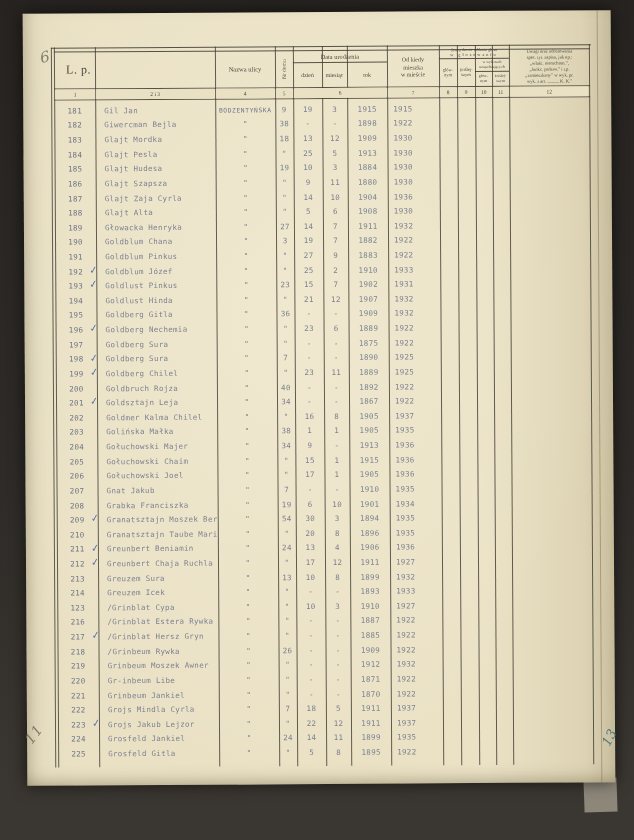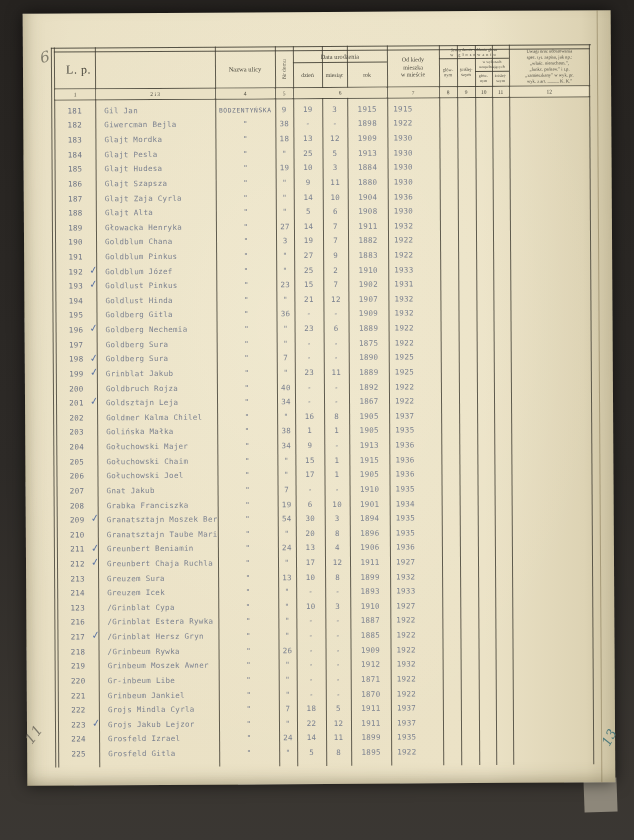--- a/index.html
+++ b/index.html
@@ -424,21 +424,21 @@
             <span class="c c-y">1890</span>
             <span class="c c-since">1925</span>
             <span class="c c-8"></span>
             <span class="c c-9"></span>
             <span class="c c-10"></span>
             <span class="c c-11"></span>
             <span class="c c-uw"></span>
           </div>
           <div class="row" style="top: 319.16px;">
             <span class="c c-lp">199<span class="check">✓</span></span>
-            <span class="c c-name">Grinblat Jakub</span>
+            <span class="c c-name">Goldberg Chilel</span>
             <span class="c c-street">"</span>
             <span class="c c-house">"</span>
             <span class="c c-d">23</span>
             <span class="c c-m">11</span>
             <span class="c c-y">1889</span>
             <span class="c c-since">1925</span>
             <span class="c c-8"></span>
             <span class="c c-9"></span>
             <span class="c c-10"></span>
             <span class="c c-11"></span>
@@ -799,21 +799,21 @@
             <span class="c c-y">1911</span>
             <span class="c c-since">1937</span>
             <span class="c c-8"></span>
             <span class="c c-9"></span>
             <span class="c c-10"></span>
             <span class="c c-11"></span>
             <span class="c c-uw"></span>
           </div>
           <div class="row" style="top: 684.66px;">
             <span class="c c-lp">224</span>
-            <span class="c c-name">Grosfeld Izrael</span>
+            <span class="c c-name">Grosfeld Jankiel</span>
             <span class="c c-street">"</span>
             <span class="c c-house">24</span>
             <span class="c c-d">14</span>
             <span class="c c-m">11</span>
             <span class="c c-y">1899</span>
             <span class="c c-since">1935</span>
             <span class="c c-8"></span>
             <span class="c c-9"></span>
             <span class="c c-10"></span>
             <span class="c c-11"></span>

